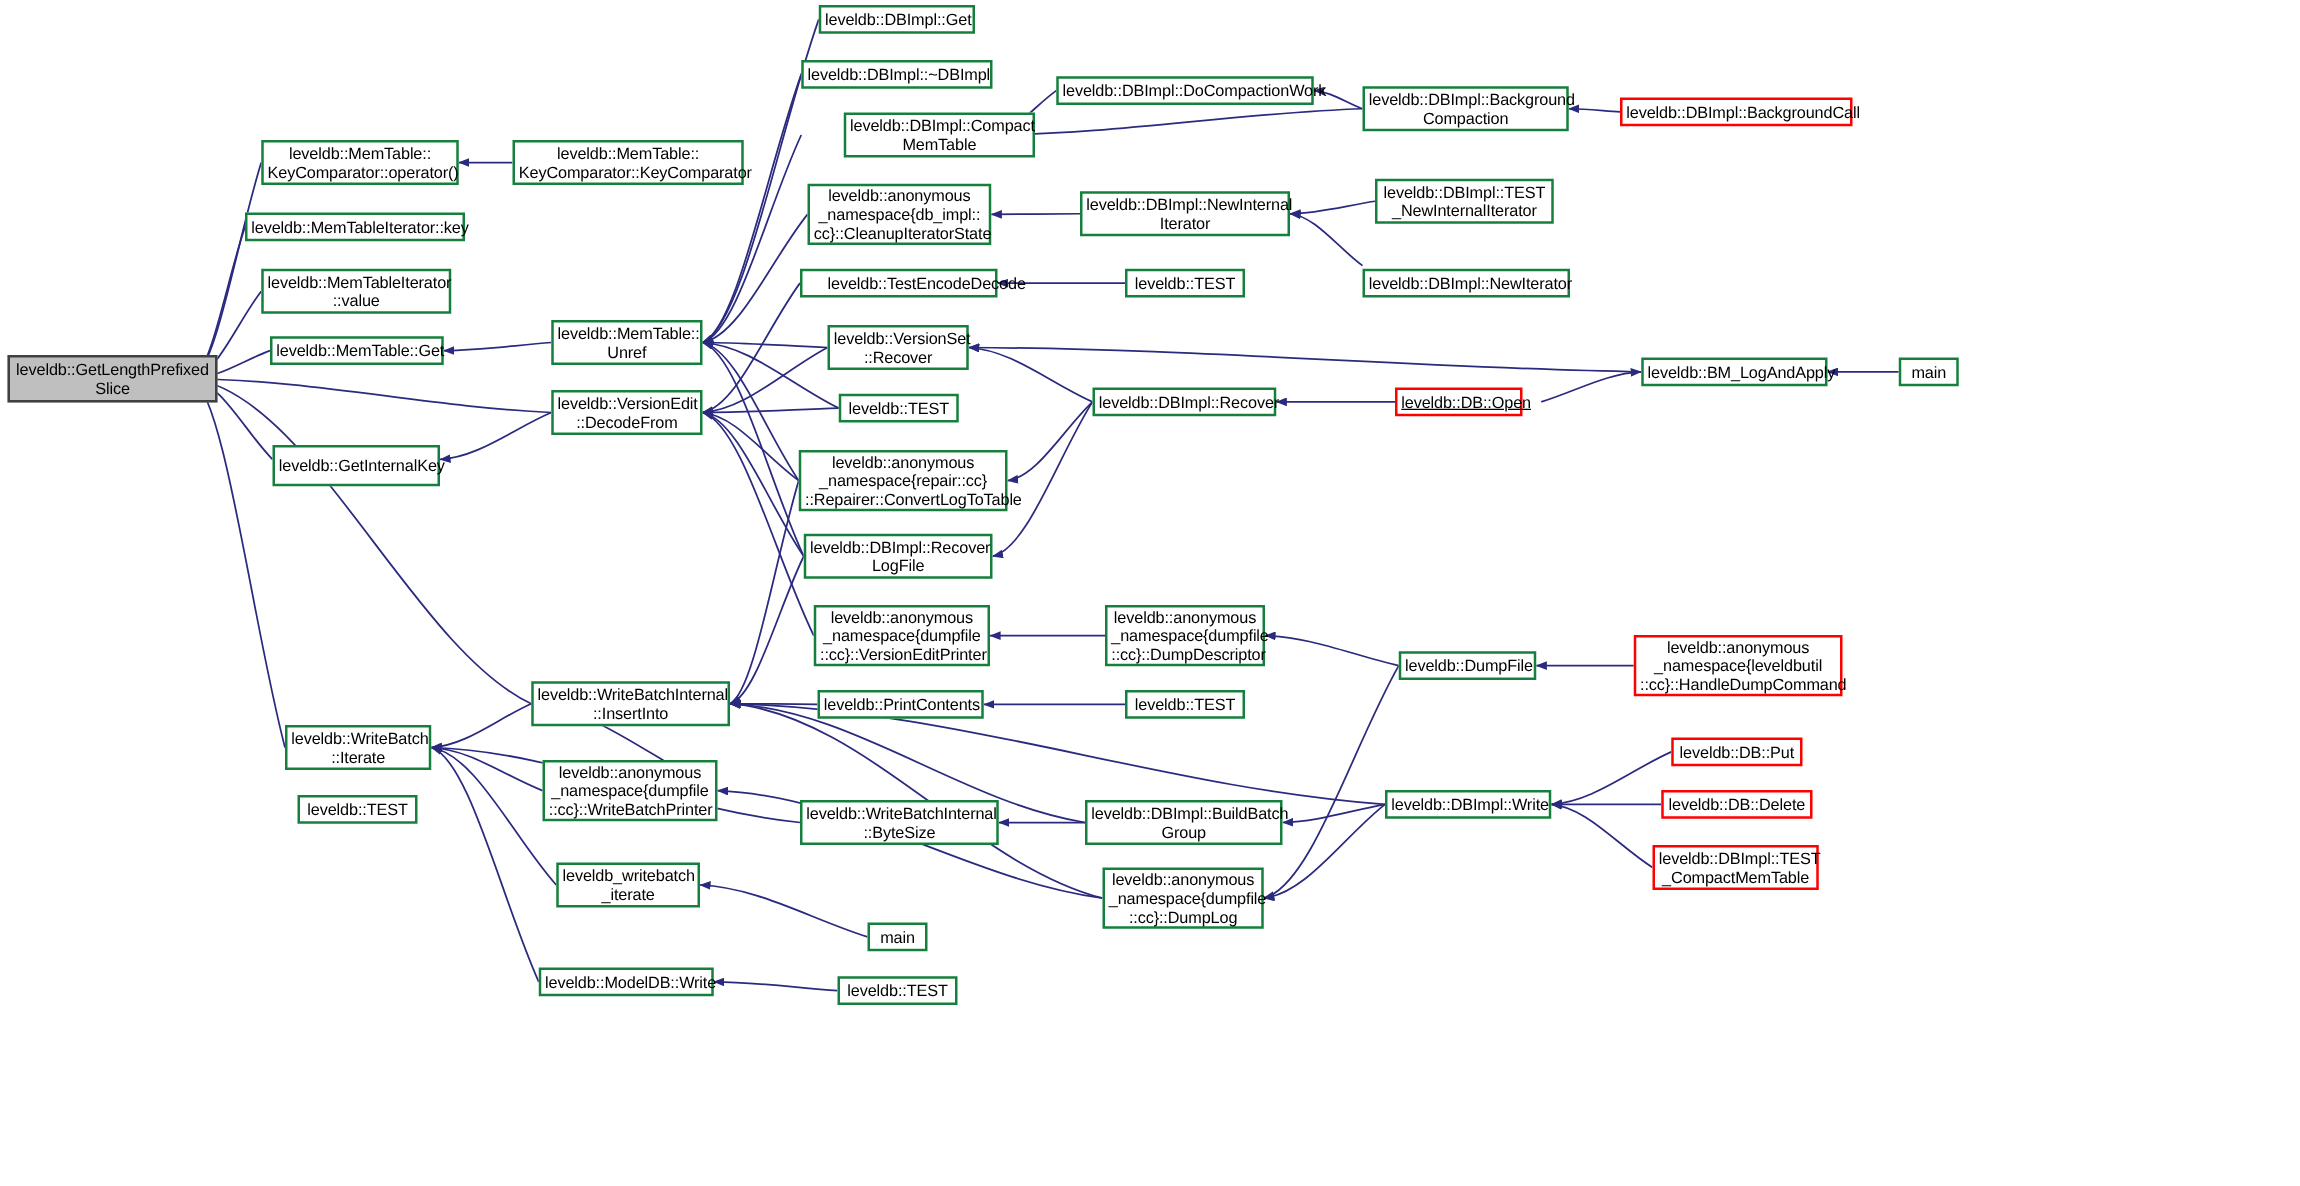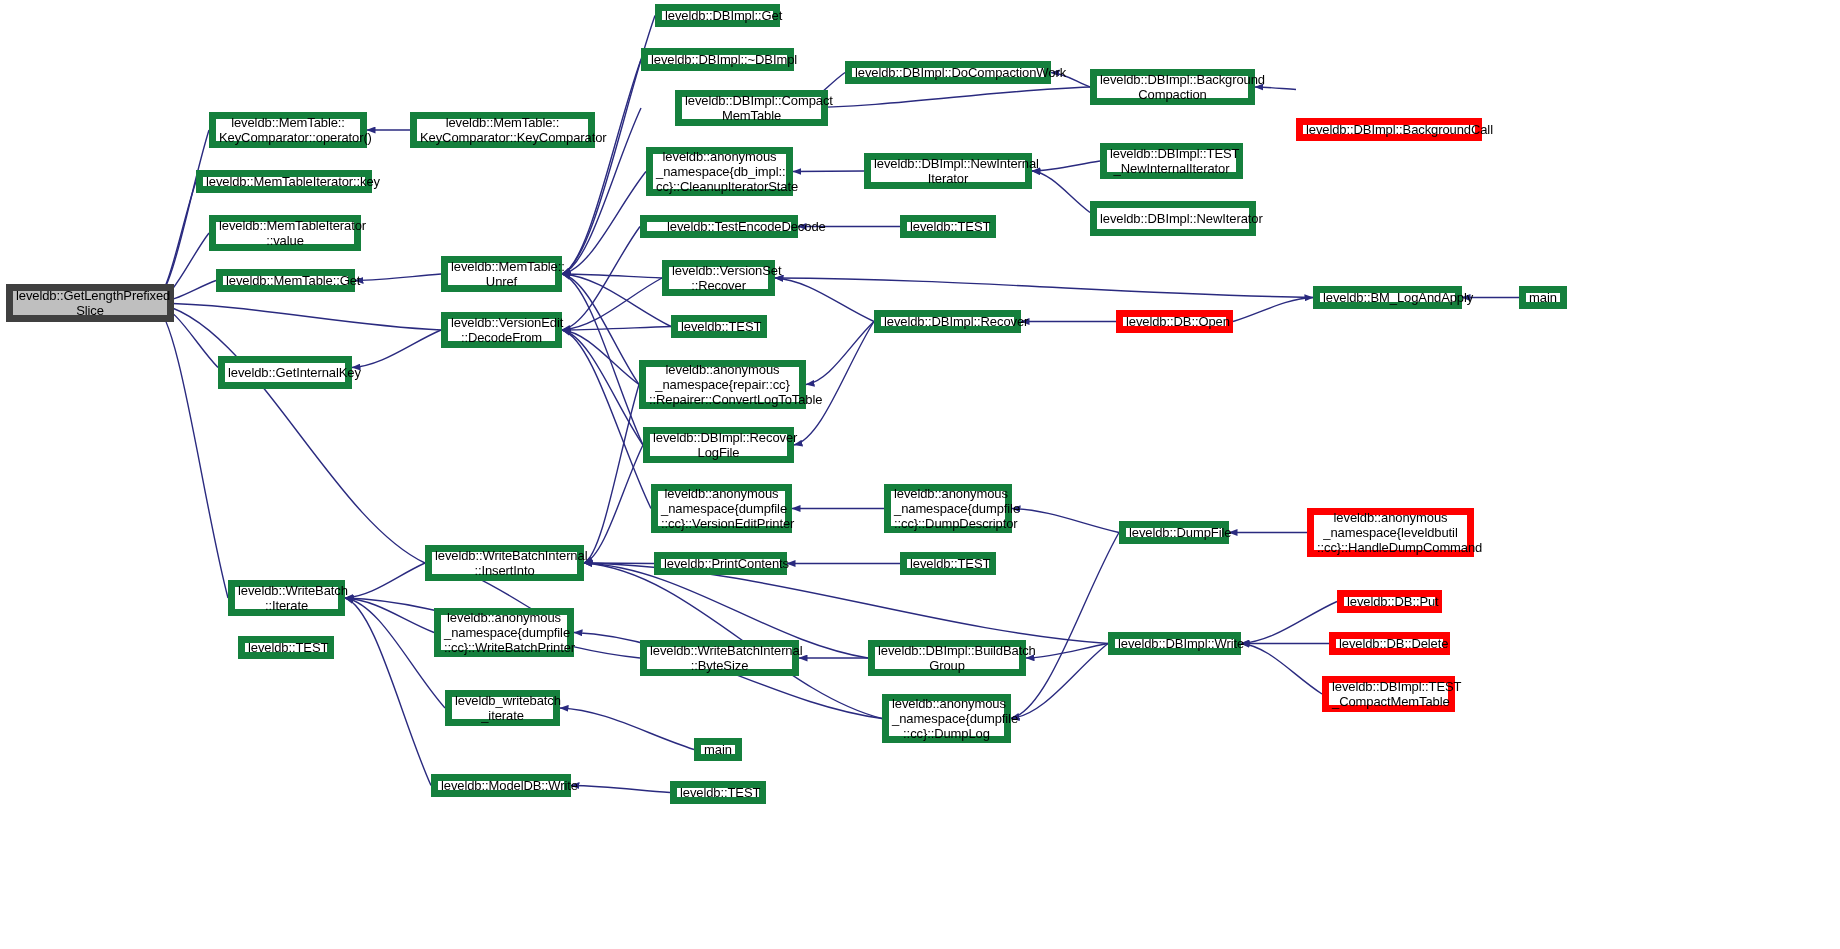--- a/index.html
+++ b/index.html
@@ -23,21 +23,21 @@
     pointer-events: none;
   }
   .node {
     position: absolute;
     box-sizing: border-box;
     display: flex;
     align-items: center;
     justify-content: center;
     text-align: center;
     background: #ffffff;
-    border: 7px solid #15803d;
+    border: 2px solid #15803d;
     color: #000000;
     font-size: 13px;
     line-height: 15px;
     letter-spacing: -0.1px;
     padding: 1px 3px;
     white-space: pre-line;
     z-index: 2;
   }
   .node.red {
     border-color: #ff0000;
@@ -178,29 +178,29 @@
       <div class="node" style="left: 640px; top: 640px; width: 159px; height: 36px;"><span class="node-label">leveldb::WriteBatchInternal
 ::ByteSize</span></div>
       <div class="node" style="left: 445px; top: 690px; width: 115px; height: 36px;"><span class="node-label">leveldb_writebatch
 _iterate</span></div>
       <div class="node" style="left: 694px; top: 738px; width: 48px; height: 23px;"><span class="node-label">main</span></div>
       <div class="node" style="left: 431px; top: 774px; width: 140px; height: 23px;"><span class="node-label">leveldb::ModelDB::Write</span></div>
       <div class="node" style="left: 670px; top: 781px; width: 96px; height: 23px;"><span class="node-label">leveldb::TEST</span></div>
       <div class="node" style="left: 845px; top: 61px; width: 206px; height: 23px;"><span class="node-label">leveldb::DBImpl::DoCompactionWork</span></div>
       <div class="node" style="left: 1090px; top: 69px; width: 165px; height: 36px;"><span class="node-label">leveldb::DBImpl::Background
 Compaction</span></div>
-      <div class="node red" style="left: 1296px; top: 78px; width: 186px; height: 23px; margin-top: 40px;"><span class="node-label">leveldb::DBImpl::BackgroundCall</span></div>
+      <div class="node red" style="left: 1296px; top: 78px; width: 186px; height: 23px;"><span class="node-label">leveldb::DBImpl::BackgroundCall</span></div>
       <div class="node" style="left: 864px; top: 153px; width: 168px; height: 36px;"><span class="node-label">leveldb::DBImpl::NewInternal
 Iterator</span></div>
       <div class="node" style="left: 1100px; top: 143px; width: 143px; height: 36px;"><span class="node-label">leveldb::DBImpl::TEST
 _NewInternalIterator</span></div>
-      <div class="node" style="left: 1090px; top: 201px; width: 166px; height: 35px; justify-content: center;"><span class="node-label">leveldb::DBImpl::NewIterator</span></div>
+      <div class="node" style="left: 1090px; top: 215px; width: 166px; height: 23px; justify-content: center;"><span class="node-label">leveldb::DBImpl::NewIterator</span></div>
       <div class="node" style="left: 900px; top: 215px; width: 96px; height: 23px;"><span class="node-label">leveldb::TEST</span></div>
       <div class="node" style="left: 874px; top: 310px; width: 147px; height: 23px;"><span class="node-label">leveldb::DBImpl::Recover</span></div>
-      <div class="node red" style="left: 1116px; top: 310px; width: 117px; height: 23px;"><span class="node-label">leveldb::DB::Open</span></div>
+      <div class="node red" style="left: 1116px; top: 310px; width: 102px; height: 23px; text-decoration: underline;"><span class="node-label">leveldb::DB::Open</span></div>
       <div class="node" style="left: 1313px; top: 286px; width: 149px; height: 23px;"><span class="node-label">leveldb::BM_LogAndApply</span></div>
       <div class="node" style="left: 1519px; top: 286px; width: 48px; height: 23px;"><span class="node-label">main</span></div>
       <div class="node" style="left: 884px; top: 484px; width: 128px; height: 49px;"><span class="node-label">leveldb::anonymous
 _namespace{dumpfile
 ::cc}::DumpDescriptor</span></div>
       <div class="node" style="left: 900px; top: 552px; width: 96px; height: 23px;"><span class="node-label">leveldb::TEST</span></div>
       <div class="node" style="left: 1119px; top: 521px; width: 110px; height: 23px;"><span class="node-label">leveldb::DumpFile</span></div>
       <div class="node red" style="left: 1307px; top: 508px; width: 167px; height: 49px;"><span class="node-label">leveldb::anonymous
 _namespace{leveldbutil
 ::cc}::HandleDumpCommand</span></div>

